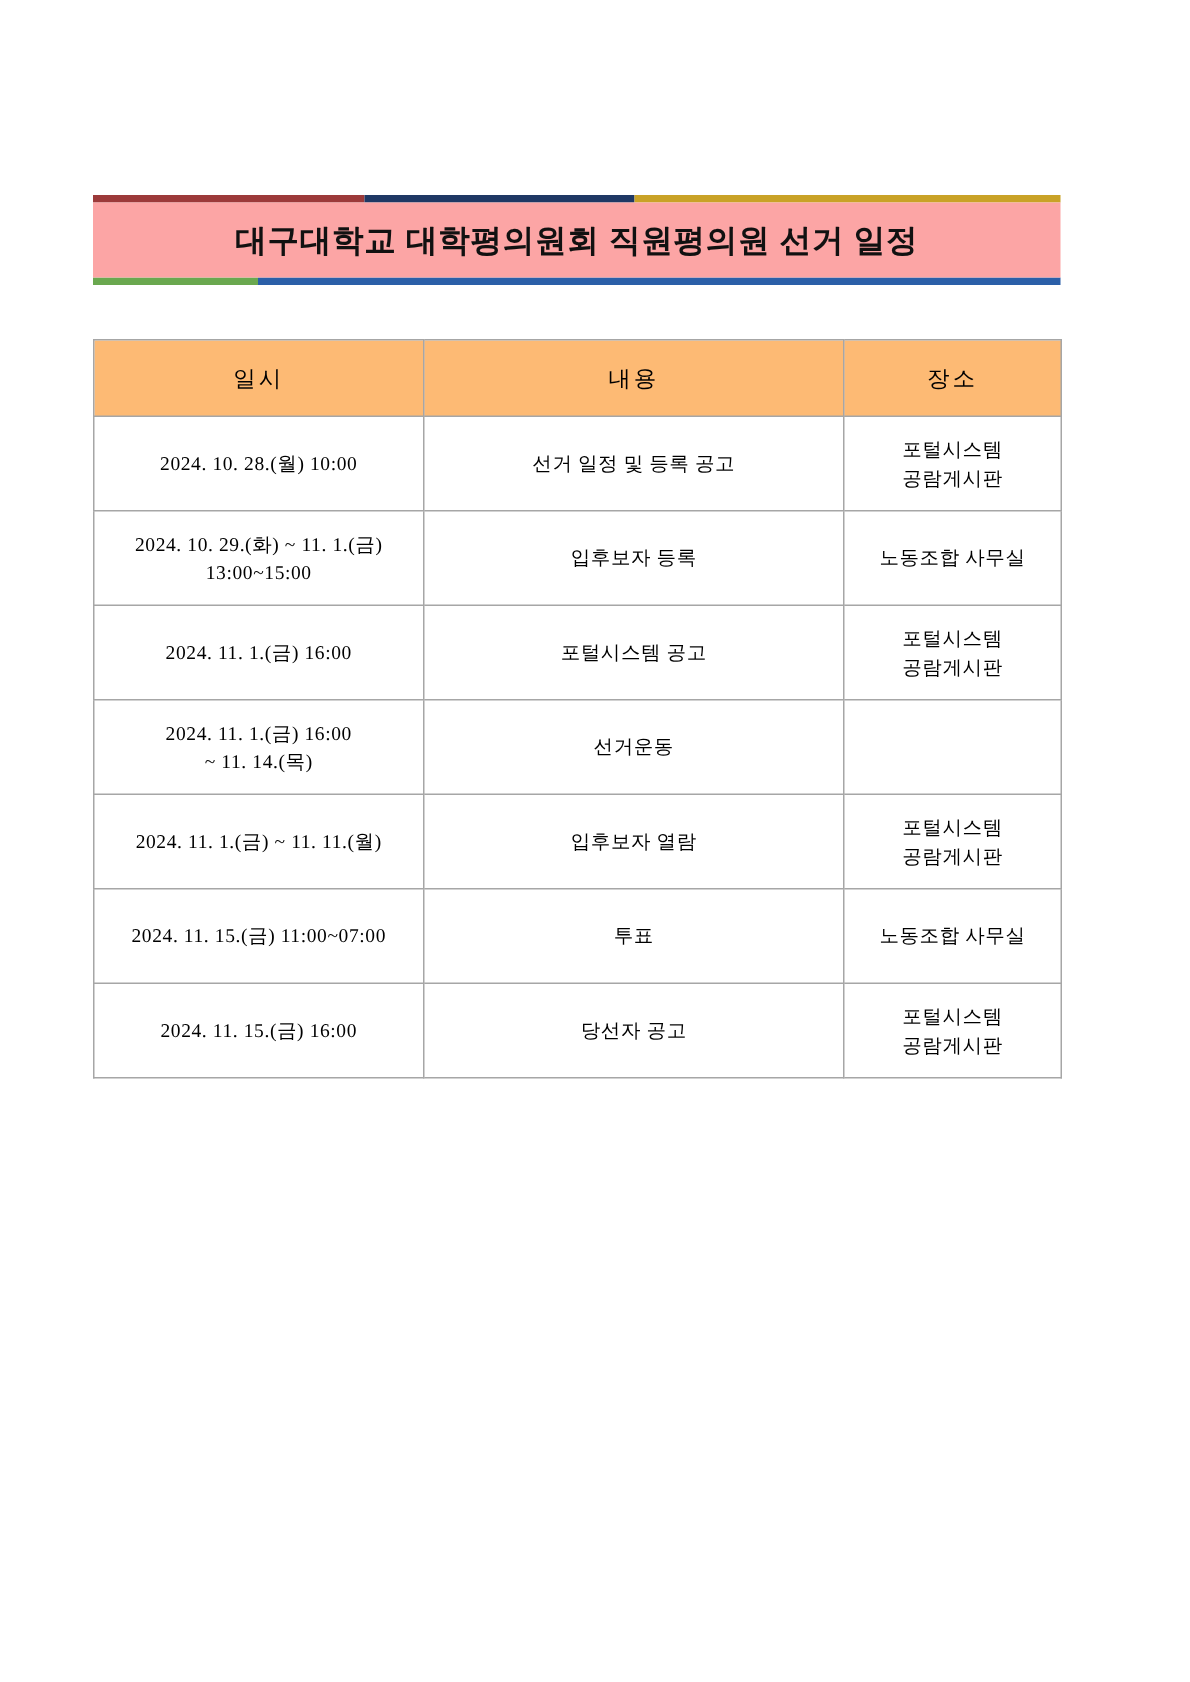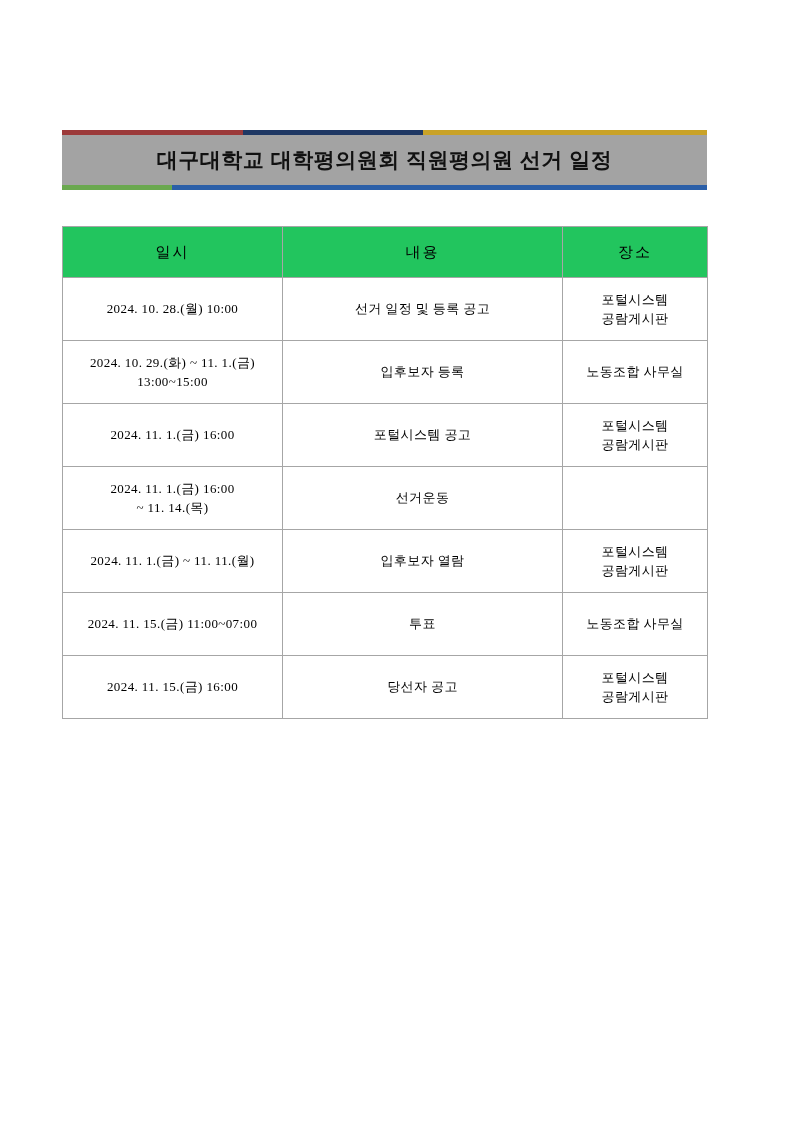--- a/index.html
+++ b/index.html
@@ -35,21 +35,21 @@
     height: 5px;
     width: 100%;
   }
   .banner-top .seg-red { background: #9c3a3a; width: 28%; }
   .banner-top .seg-navy { background: #1f3864; width: 28%; }
   .banner-top .seg-gold { background: #c9a227; width: 44%; }
 
   .banner-body {
     position: relative;
     height: 50px;
-    background: #a3a3a3;
+    background: #fca5a5;
     display: flex;
     align-items: center;
     justify-content: center;
   }
   .banner-title {
     font-family: "Liberation Sans", "DejaVu Sans", sans-serif;
     font-weight: bold;
     font-size: 21px;
     letter-spacing: 0.5px;
     color: #111111;
@@ -79,21 +79,21 @@
 
   .sched-table th,
   .sched-table td {
     border: 1px solid #a6a6a6;
     text-align: center;
     vertical-align: middle;
     font-family: "Liberation Serif", "DejaVu Serif", serif;
     color: #000000;
   }
   .sched-table thead th {
-    background: #22c55e;
+    background: #fdba74;
     height: 48px;
     font-size: 15px;
     font-weight: normal;
     letter-spacing: 2px;
   }
   .sched-table tbody td {
     height: 58px;
     font-size: 13px;
     line-height: 1.5;
     letter-spacing: 0.4px;

